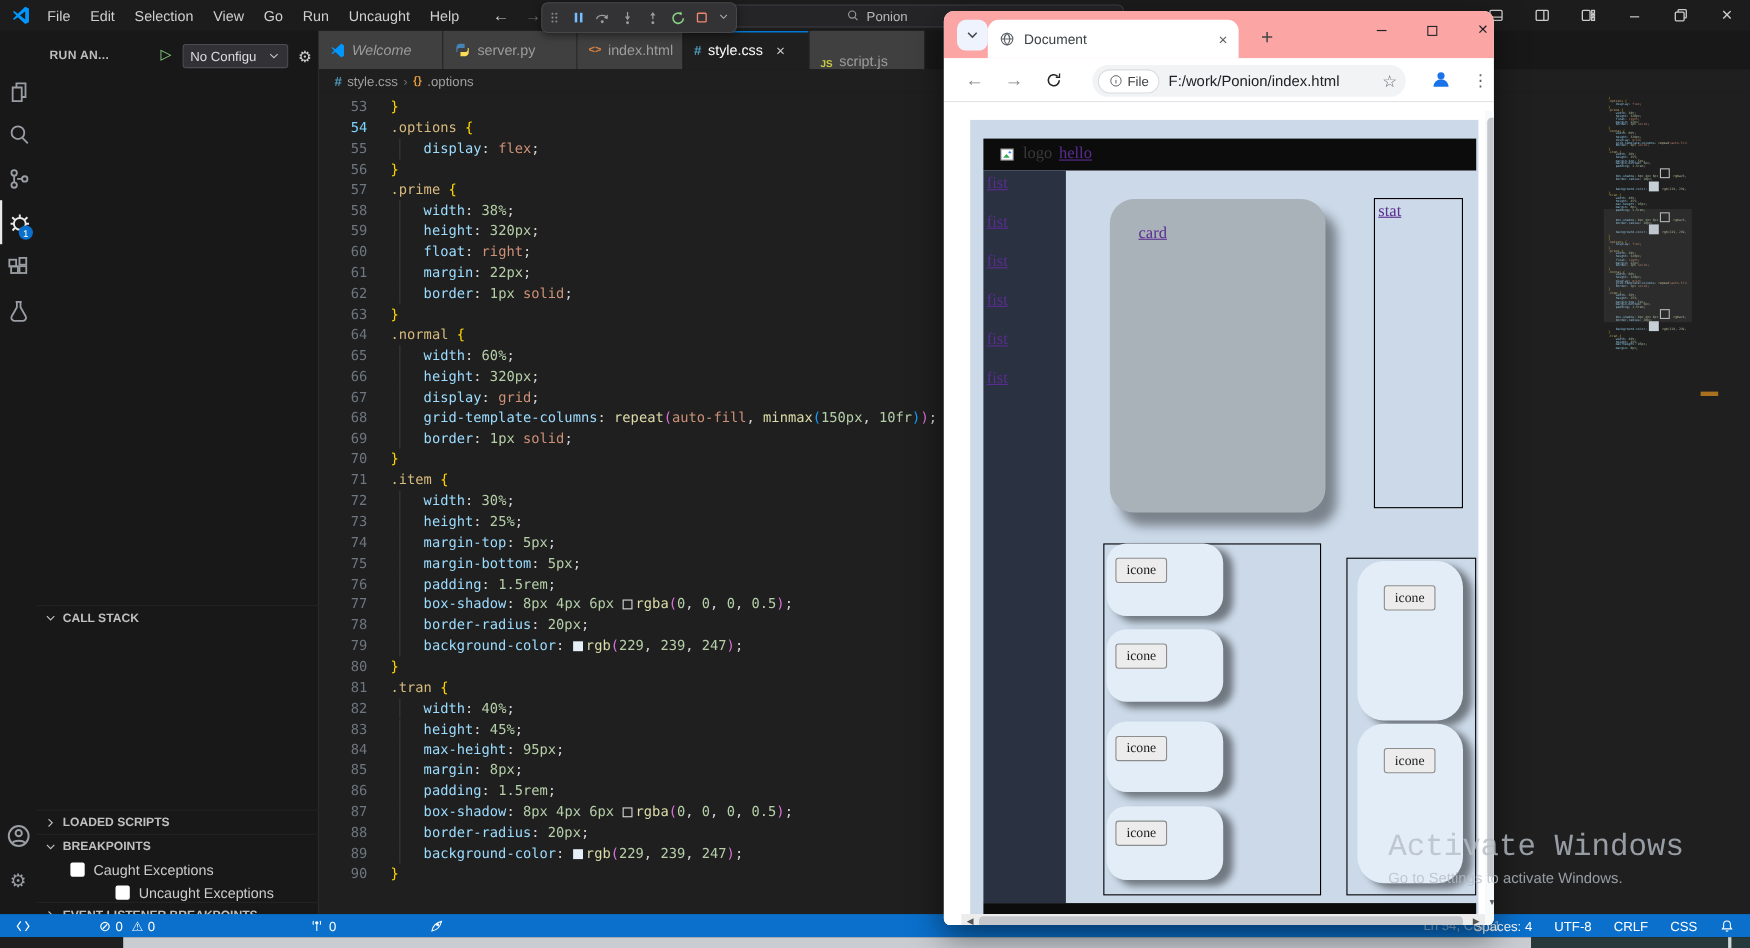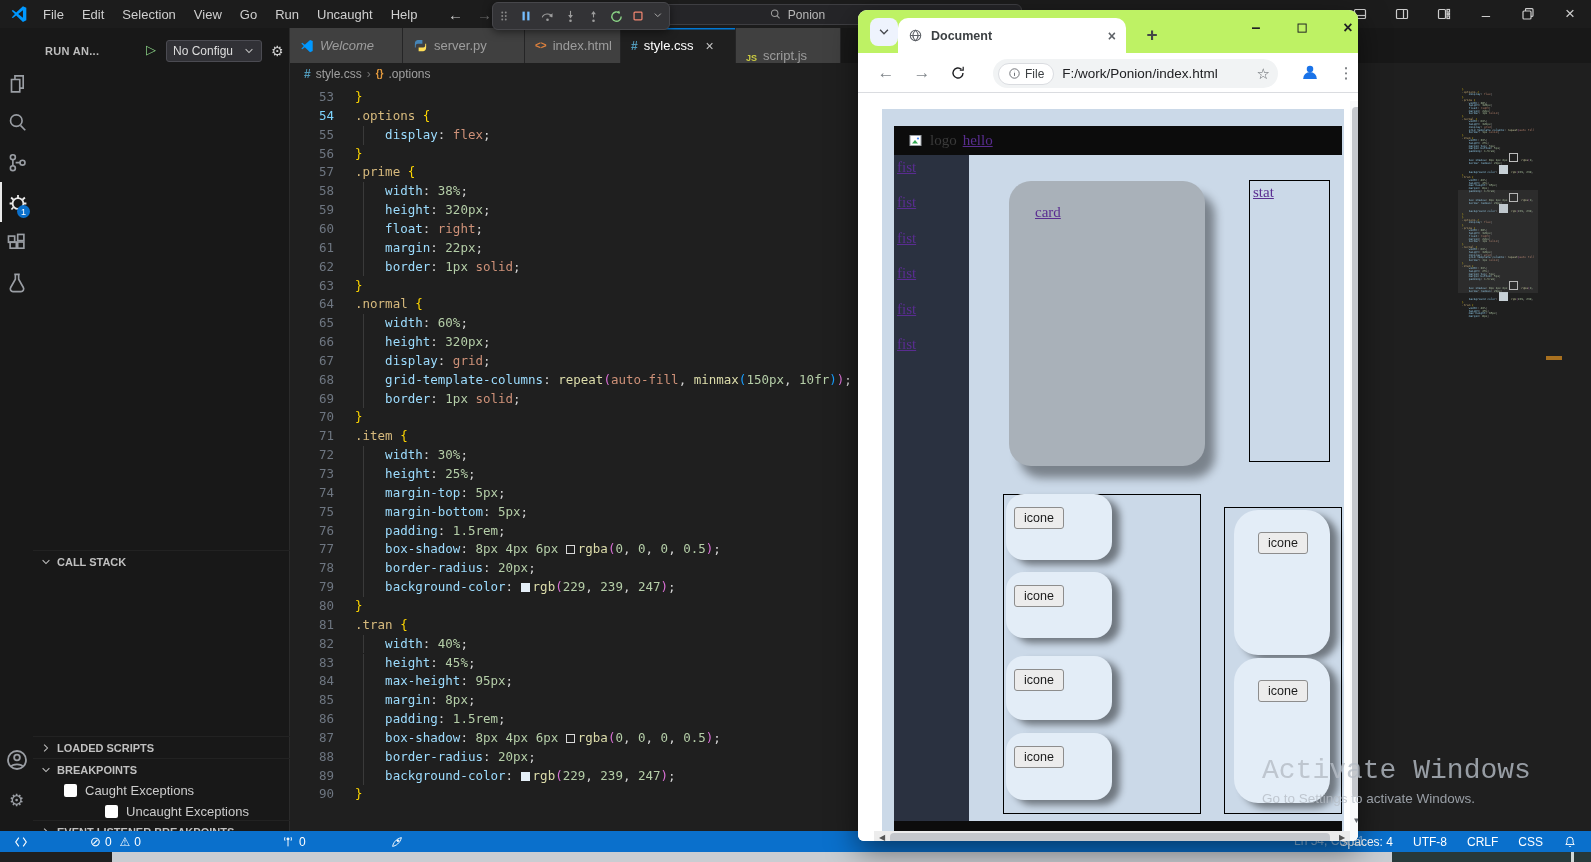--- a/index.html
+++ b/index.html
@@ -58,21 +58,21 @@
 
   .statusbar { position:absolute; left:0; top:831px; width:1591px; height:21px; background:#0a70cc; color:#ffffff; font-size:12px; display:flex; align-items:center; }
   .sb-left { display:flex; align-items:center; height:21px; }
   .sb-item { display:flex; align-items:center; gap:4px; }
   .sb-right { position:absolute; right:14px; top:0; height:21px; display:flex; align-items:center; gap:20px; }
   #cursor-pos { position:absolute; left:1294px; top:834px; z-index:55; color:#ffffff; opacity:.5; font-size:12px; }
   .taskbar { position:absolute; left:0; top:852px; width:1591px; height:10px; background:#1f1f1f; }
 
   
   #browser { position:absolute; left:858px; top:10px; width:500px; height:831px; z-index:40; border-radius:9px 9px 6px 6px; box-shadow:0 10px 30px rgba(0,0,0,.5); background:#ffffff; overflow:hidden; }
-  .btabstrip { position:absolute; left:0; top:0; width:601px; height:43px; background:#bef264;font-weight:bold; }
+  .btabstrip { position:absolute; left:0; top:0; width:601px; height:43px; background:#fca5a5; }
   .tab-search { position:absolute; left:12px; top:8px; width:28px; height:28px; background:#eef3fd; border-radius:8px; display:flex; align-items:center; justify-content:center; color:#45484d; }
   .btab { position:absolute; left:40px; top:8px; width:228px; height:35px; background:#ffffff; border-radius:10px 10px 0 0; display:flex; align-items:center; gap:8px; padding:0 10px; font-size:12.5px; color:#3c4043; }
   .btab .bclose { margin-left:auto; font-size:14px; color:#5f6368; }
   .bplus { position:absolute; left:280px; top:11px; width:28px; height:28px; display:flex; align-items:center; justify-content:center; font-size:19px; color:#444746; }
   .bwin-btn { position:absolute; top:0; width:40px; height:36px; display:flex; align-items:center; justify-content:center; color:#202124; }
   .btoolbar { position:absolute; left:0; top:43px; width:500px; height:40px; background:#ffffff; border-bottom:1px solid #dadce0; }
   .nav-ic { position:absolute; top:8px; width:24px; height:24px; display:flex; align-items:center; justify-content:center; color:#80868b; font-size:17px; }
   .omnibox { position:absolute; left:135px; top:6px; width:285px; height:29px; background:#f1f3f4; border-radius:15px; display:flex; align-items:center; }
   .url-chip { margin-left:5px; height:22px; background:#ffffff; border:1px solid #dadce0; border-radius:11px; display:flex; align-items:center; gap:4px; padding:0 9px; font-size:12px; color:#3c4043; }
   .url-text { margin-left:8px; font-size:13.5px; color:#202124; }
@@ -83,21 +83,21 @@
   .page-body { position:absolute; left:16px; top:12px; width:462px; height:722px; background:#cbd9e8; }
   .page-header { position:absolute; left:28px; top:29px; width:448px; height:29px; background:#0c0c0c; display:flex; align-items:center; gap:6px; padding-left:14px; }
   .alt-text { font-family:"Liberation Serif", serif; font-size:15px; color:#3a3a3a; }
   .plink { font-family:"Liberation Serif", serif; font-size:15px; color:#5a2d91; text-decoration:underline; position:absolute; }
   .page-side { position:absolute; left:28px; top:58px; width:75px; height:666px; background:#2a3140; }
   .grey-card { position:absolute; left:143px; top:84px; width:196px; height:285px; background:#a9b1b9; border-radius:22px; box-shadow:10px 12px 10px rgba(0,0,0,.4); }
   .stat-box { position:absolute; left:383px; top:83px; width:81px; height:282px; border:1px solid #000; }
   .cont-left { position:absolute; left:137px; top:397px; width:198px; height:320px; border:1px solid #000; }
   .cont-right { position:absolute; left:358px; top:410px; width:118px; height:307px; border:1px solid #000; }
   .ic-box { position:absolute; background:#e3edf7; border-radius:18px; box-shadow:8px 5px 7px rgba(0,0,0,.45); }
-  .ic-btn { position:absolute; font-size:12.5px; color:#1c1c1c; background:#ececec; border:1.5px solid #8d8d8d; border-radius:3px; padding:3px 9px; font-family:Liberation Sans, sans-serif; }
+  .ic-btn { position:absolute; font-size:12.5px; color:#1c1c1c; background:#ececec; border:1.5px solid #8d8d8d; border-radius:3px; padding:3px 9px; font-family:Liberation Serif, serif; }
   .page-footer { position:absolute; left:28px; top:724px; width:448px; height:10px; background:#0c0c0c; }
   .vscroll { position:absolute; left:484px; top:4px; width:13px; height:744px; background:#f8f9fa; }
   .vthumb { position:absolute; left:2px; top:6px; width:9px; height:690px; background:#c4c7cc; border-radius:4px; }
   .vdown { position:absolute; left:0px; top:712px; width:13px; height:16px; color:#5f6368; font-size:8px; text-align:center; line-height:16px; background:#f8f9fa; }
   .hscroll { position:absolute; left:8px; top:734px; width:476px; height:14px; background:#ececec; display:flex; align-items:center; }
   .hthumb { position:absolute; left:16px; top:2px; width:440px; height:10px; background:#c4c7cc; border-radius:4px; }
   .harrow { position:absolute; top:0; width:14px; height:14px; font-size:8px; color:#555; text-align:center; line-height:14px; }
 
   #watermark { position:absolute; left:1262px; top:755px; z-index:60; color:#b6bdc6; opacity:.8; }
   #watermark .w1 { font-size:28px;font-family:Liberation Mono, monospace; }

